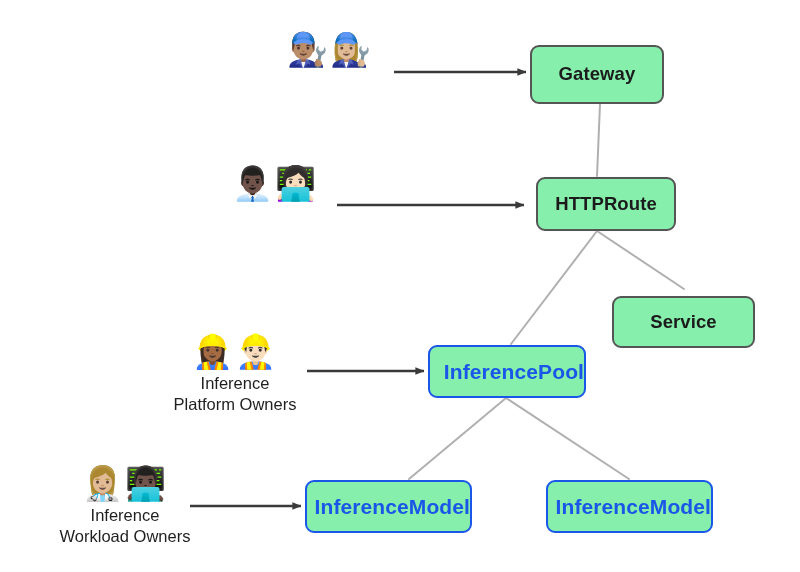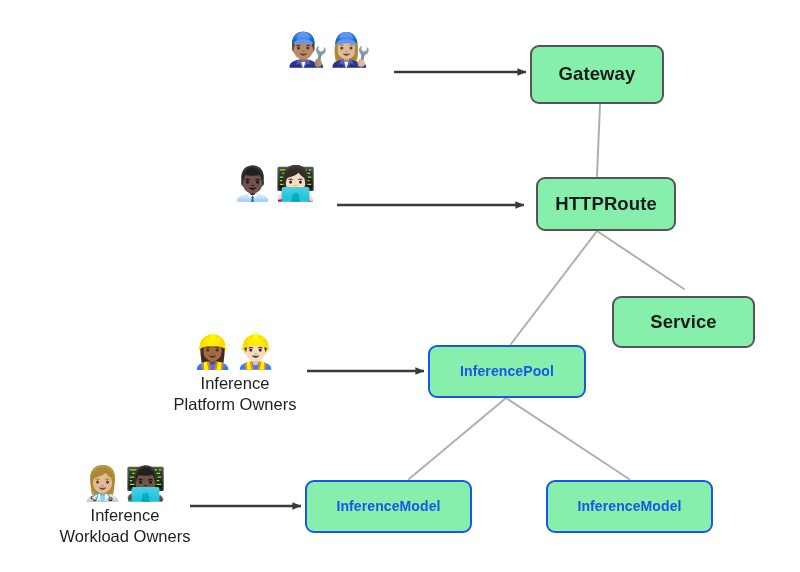--- a/index.html
+++ b/index.html
@@ -42,21 +42,22 @@
     line-height: 1.1;
   }
   .node.core {
     border: 2px solid #555555;
     color: #1b1b1b;
     font-size: 18.5px;
   }
   .node.inference {
     border: 2.4px solid #1a56e8;
     color: #1a56e8;
-    font-size: 14px;
+    font-size: 21px;
+    justify-content: flex-end;
   }
 
   
   .persona {
     position: absolute;
     box-sizing: border-box;
     display: flex;
     flex-direction: column;
     align-items: center;
     width: 190px;

